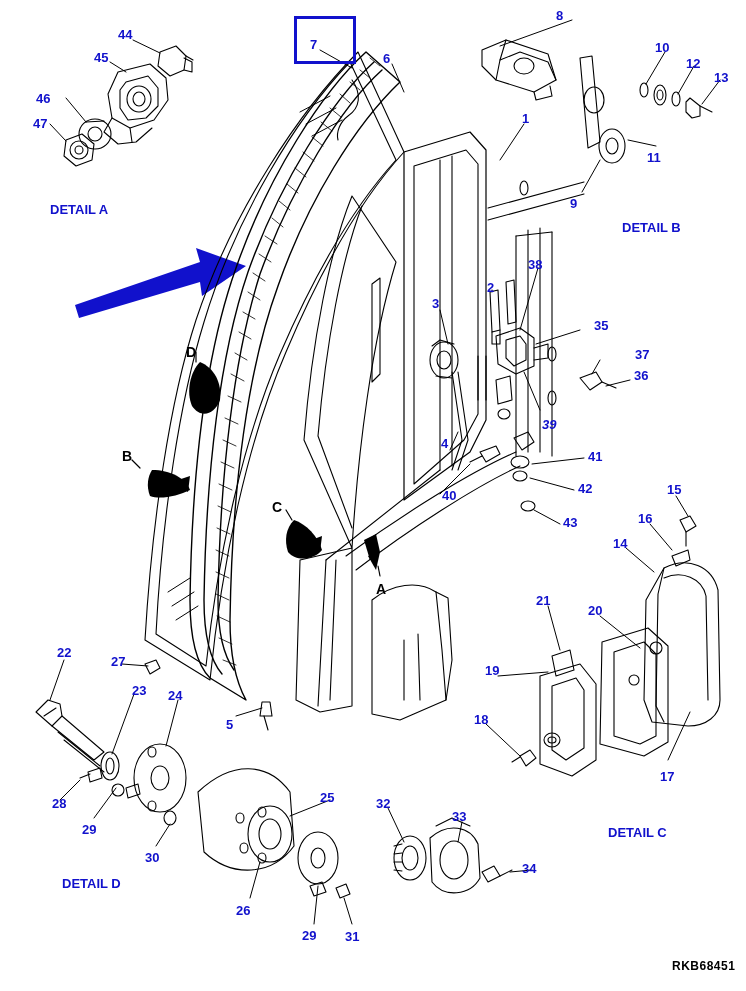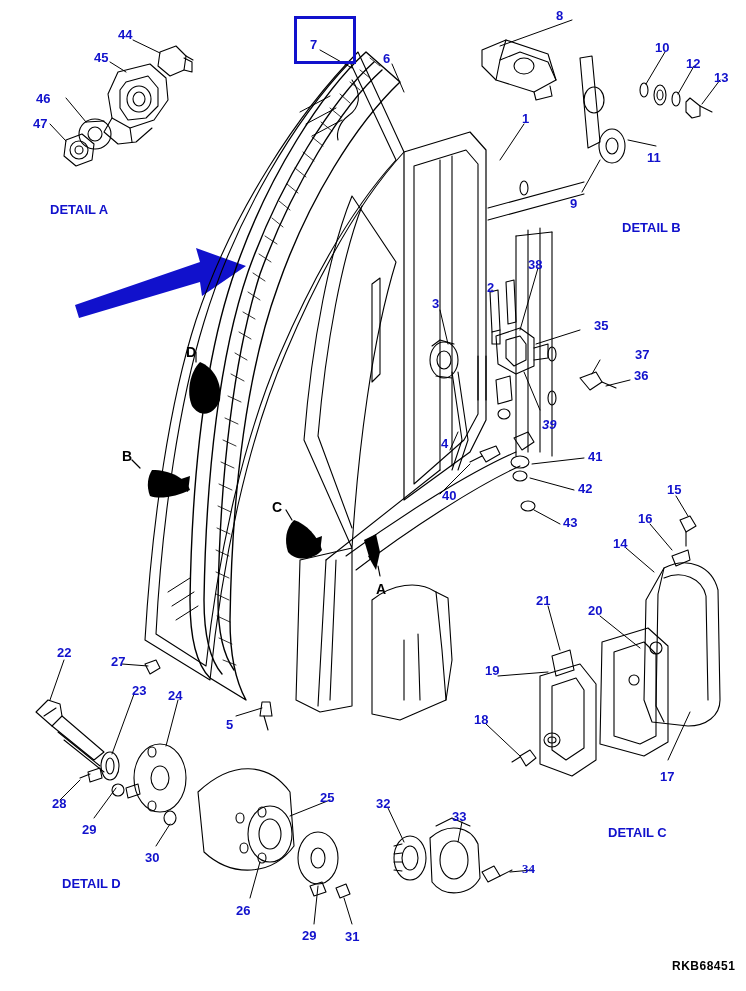--- a/index.html
+++ b/index.html
@@ -460,17 +460,17 @@
   <div class="lbl" style="left:168px; top:689px;">24</div>
   <div class="lbl" style="left:52px; top:797px;">28</div>
   <div class="lbl" style="left:82px; top:823px;">29</div>
   <div class="lbl" style="left:145px; top:851px;">30</div>
   <div class="lbl" style="left:320px; top:791px;">25</div>
   <div class="lbl" style="left:236px; top:904px;">26</div>
   <div class="lbl" style="left:302px; top:929px;">29</div>
   <div class="lbl" style="left:345px; top:930px;">31</div>
   <div class="lbl" style="left:376px; top:797px;">32</div>
   <div class="lbl" style="left:452px; top:810px;">33</div>
-  <div class="lbl" style="left:522px; top:862px;font-family:Liberation Serif, serif;">34</div>
+  <div class="lbl" style="left:522px; top:862px;">34</div>
 
   <div class="drawing-code" style="left:672px; top:960px;">RKB68451</div>
 
 </div>
 
 </body></html>

